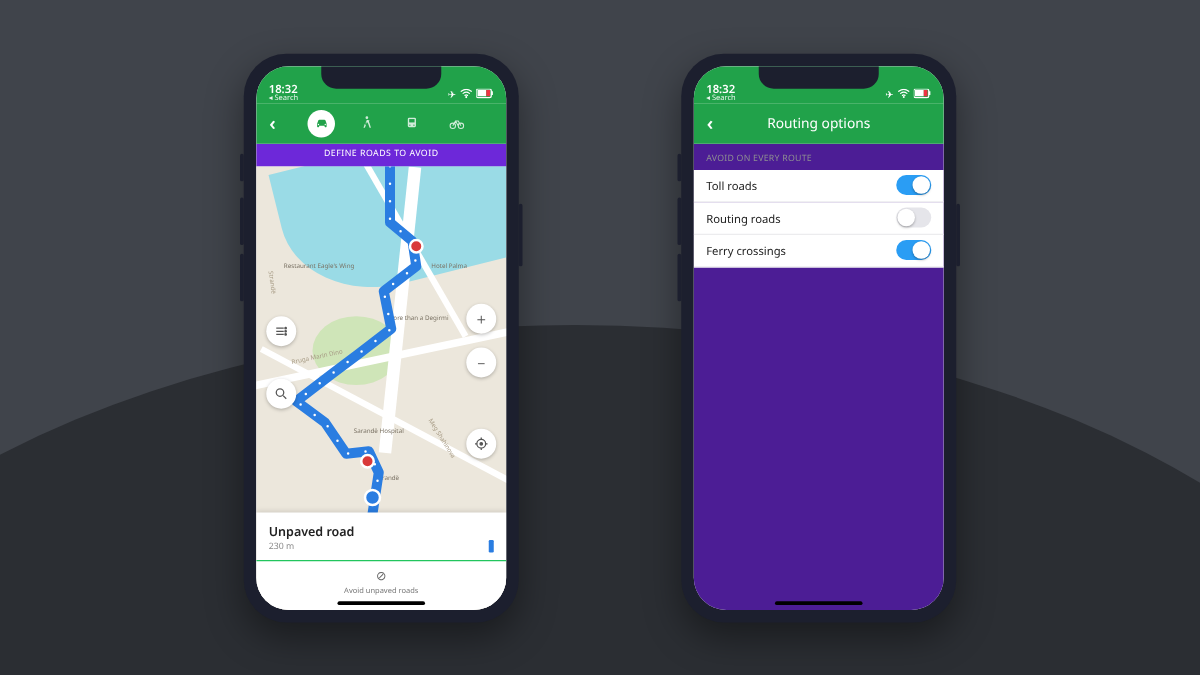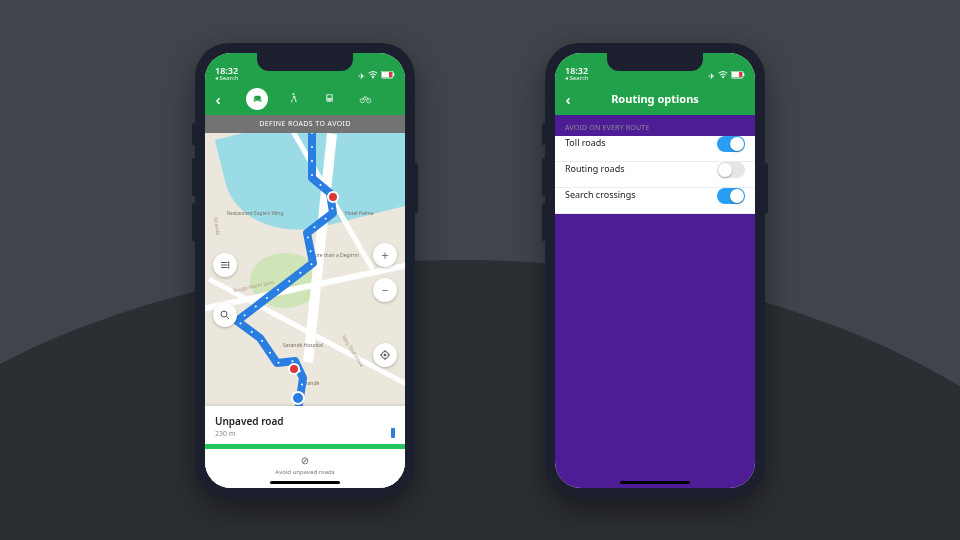--- a/index.html
+++ b/index.html
@@ -27,49 +27,49 @@
 .sbar .l .b{font-size:6px;opacity:.9}
 .sbar .r{display:flex;gap:3px;align-items:center}
 
 
 .ghead{position:absolute;top:30px;left:0;right:0;height:32px;background:#21a24a;display:flex;align-items:center;z-index:40}
 .back{width:26px;height:32px;display:flex;align-items:center;justify-content:center;color:#fff;font-size:15px;font-weight:600}
 .modes{flex:1;display:flex;gap:14px;align-items:center;justify-content:center}
 .mode{width:22px;height:22px;border-radius:50%;display:flex;align-items:center;justify-content:center;font-size:11px}
 .mode.on{background:#fff;color:#21a24a}
 .mode.off{color:#fff;opacity:.8}
-.htitle{flex:1;text-align:center;color:#fff;font-size:11px;font-weight:700}
-
-.ghead2{position:absolute;top:62px;left:0;right:0;height:18px;background:#737373;color:#fff;font-size:7px;letter-spacing:.4px;display:flex;align-items:center;justify-content:center;z-index:39}
+.htitle{flex:1;text-align:center;color:#fff;font-size:11px;font-weight:400}
+
+.ghead2{position:absolute;top:62px;left:0;right:0;height:18px;background:#6d28d9;color:#fff;font-size:7px;letter-spacing:.4px;display:flex;align-items:center;justify-content:center;z-index:39}
 
 
 .map{position:absolute;top:80px;left:0;right:0;bottom:0;background:#ece7dc;overflow:hidden}
 .water{position:absolute;top:-20px;right:-30px;width:210px;height:110px;background:#9adbe6;transform:rotate(-14deg);border-bottom-left-radius:40% 60%}
 .park{position:absolute;top:120px;left:45px;width:70px;height:55px;background:#cfe5b8;border-radius:50%}
 .road{position:absolute;background:#fff}
 .rlabel{position:absolute;font-size:5px;color:#a79b85;white-space:nowrap}
 .mlabel{position:absolute;font-size:5px;color:#7a7264;white-space:nowrap;line-height:1.1}
 .route{position:absolute;inset:0;z-index:10;pointer-events:none}
 .pin{position:absolute;width:12px;height:12px;border-radius:50%;border:2px solid #fff;z-index:15}
 .pin.red{background:#d93939}
 .pin.blue{background:#2a7de1}
 .cbtn{position:absolute;width:24px;height:24px;background:#fff;border-radius:50%;box-shadow:0 1px 3px rgba(0,0,0,.25);display:flex;align-items:center;justify-content:center;font-size:12px;color:#555;z-index:20}
 .bsheet{position:absolute;left:0;right:0;bottom:0;background:#fff;box-shadow:0 -1px 4px rgba(0,0,0,.12);z-index:30}
-.bs-a{padding:8px 10px 6px;border-bottom:5px solid #22c55e;position:relative}
+.bs-a{padding:8px 10px 6px;border-bottom:1px solid #22c55e;position:relative}
 .bs-a h3{font-size:10px;font-weight:600;color:#222}
 .bs-a p{font-size:7px;color:#8a8a8a;margin-top:1px}
 .bs-a .mk{position:absolute;right:10px;bottom:6px;width:4px;height:10px;background:#2a7de1;border-radius:1px}
 .bs-b{padding:4px 0 12px;text-align:center}
 .bs-b .ic{font-size:10px;color:#666}
 .bs-b p{font-size:6px;color:#777;margin-top:1px}
 
 
 .body2{position:absolute;top:62px;left:0;right:0;bottom:0;background:#4c1d95}
 .sec-h{padding:8px 10px 4px;font-size:7px;color:#8d8d92;letter-spacing:.2px}
-.row{height:26px;background:#fff;border-bottom:1px solid #ececee;display:flex;align-items:flex-start;padding:0 10px;font-size:9px;color:#222;justify-content:space-between}
+.row{height:26px;background:#fff;border-bottom:1px solid #ececee;display:flex;align-items:center;padding:0 10px;font-size:9px;color:#222;justify-content:space-between}
 .tg{position:relative;width:28px;height:16px;border-radius:10px;background:#e5e5ea}
 .tg.on{background:#2a9df4}
 .tg::after{content:"";position:absolute;top:1px;width:14px;height:14px;background:#fff;border-radius:50%;box-shadow:0 1px 2px rgba(0,0,0,.3)}
 .tg.on::after{right:1px}
 .tg:not(.on)::after{left:1px}
 
 svg{display:block}
 </style>
 </head>
 <body>
@@ -256,21 +256,21 @@
       <div id="rows">
               <div class="row">
                 <span>Toll roads</span>
                 <div class="tg on"></div>
               </div>
               <div class="row">
                 <span>Routing roads</span>
                 <div class="tg"></div>
               </div>
               <div class="row">
-                <span>Search crossings</span>
+                <span>Ferry crossings</span>
                 <div class="tg on"></div>
               </div>
             </div>
     </div>
   </div>
 </div>
 
 </div>
 </div>
 

